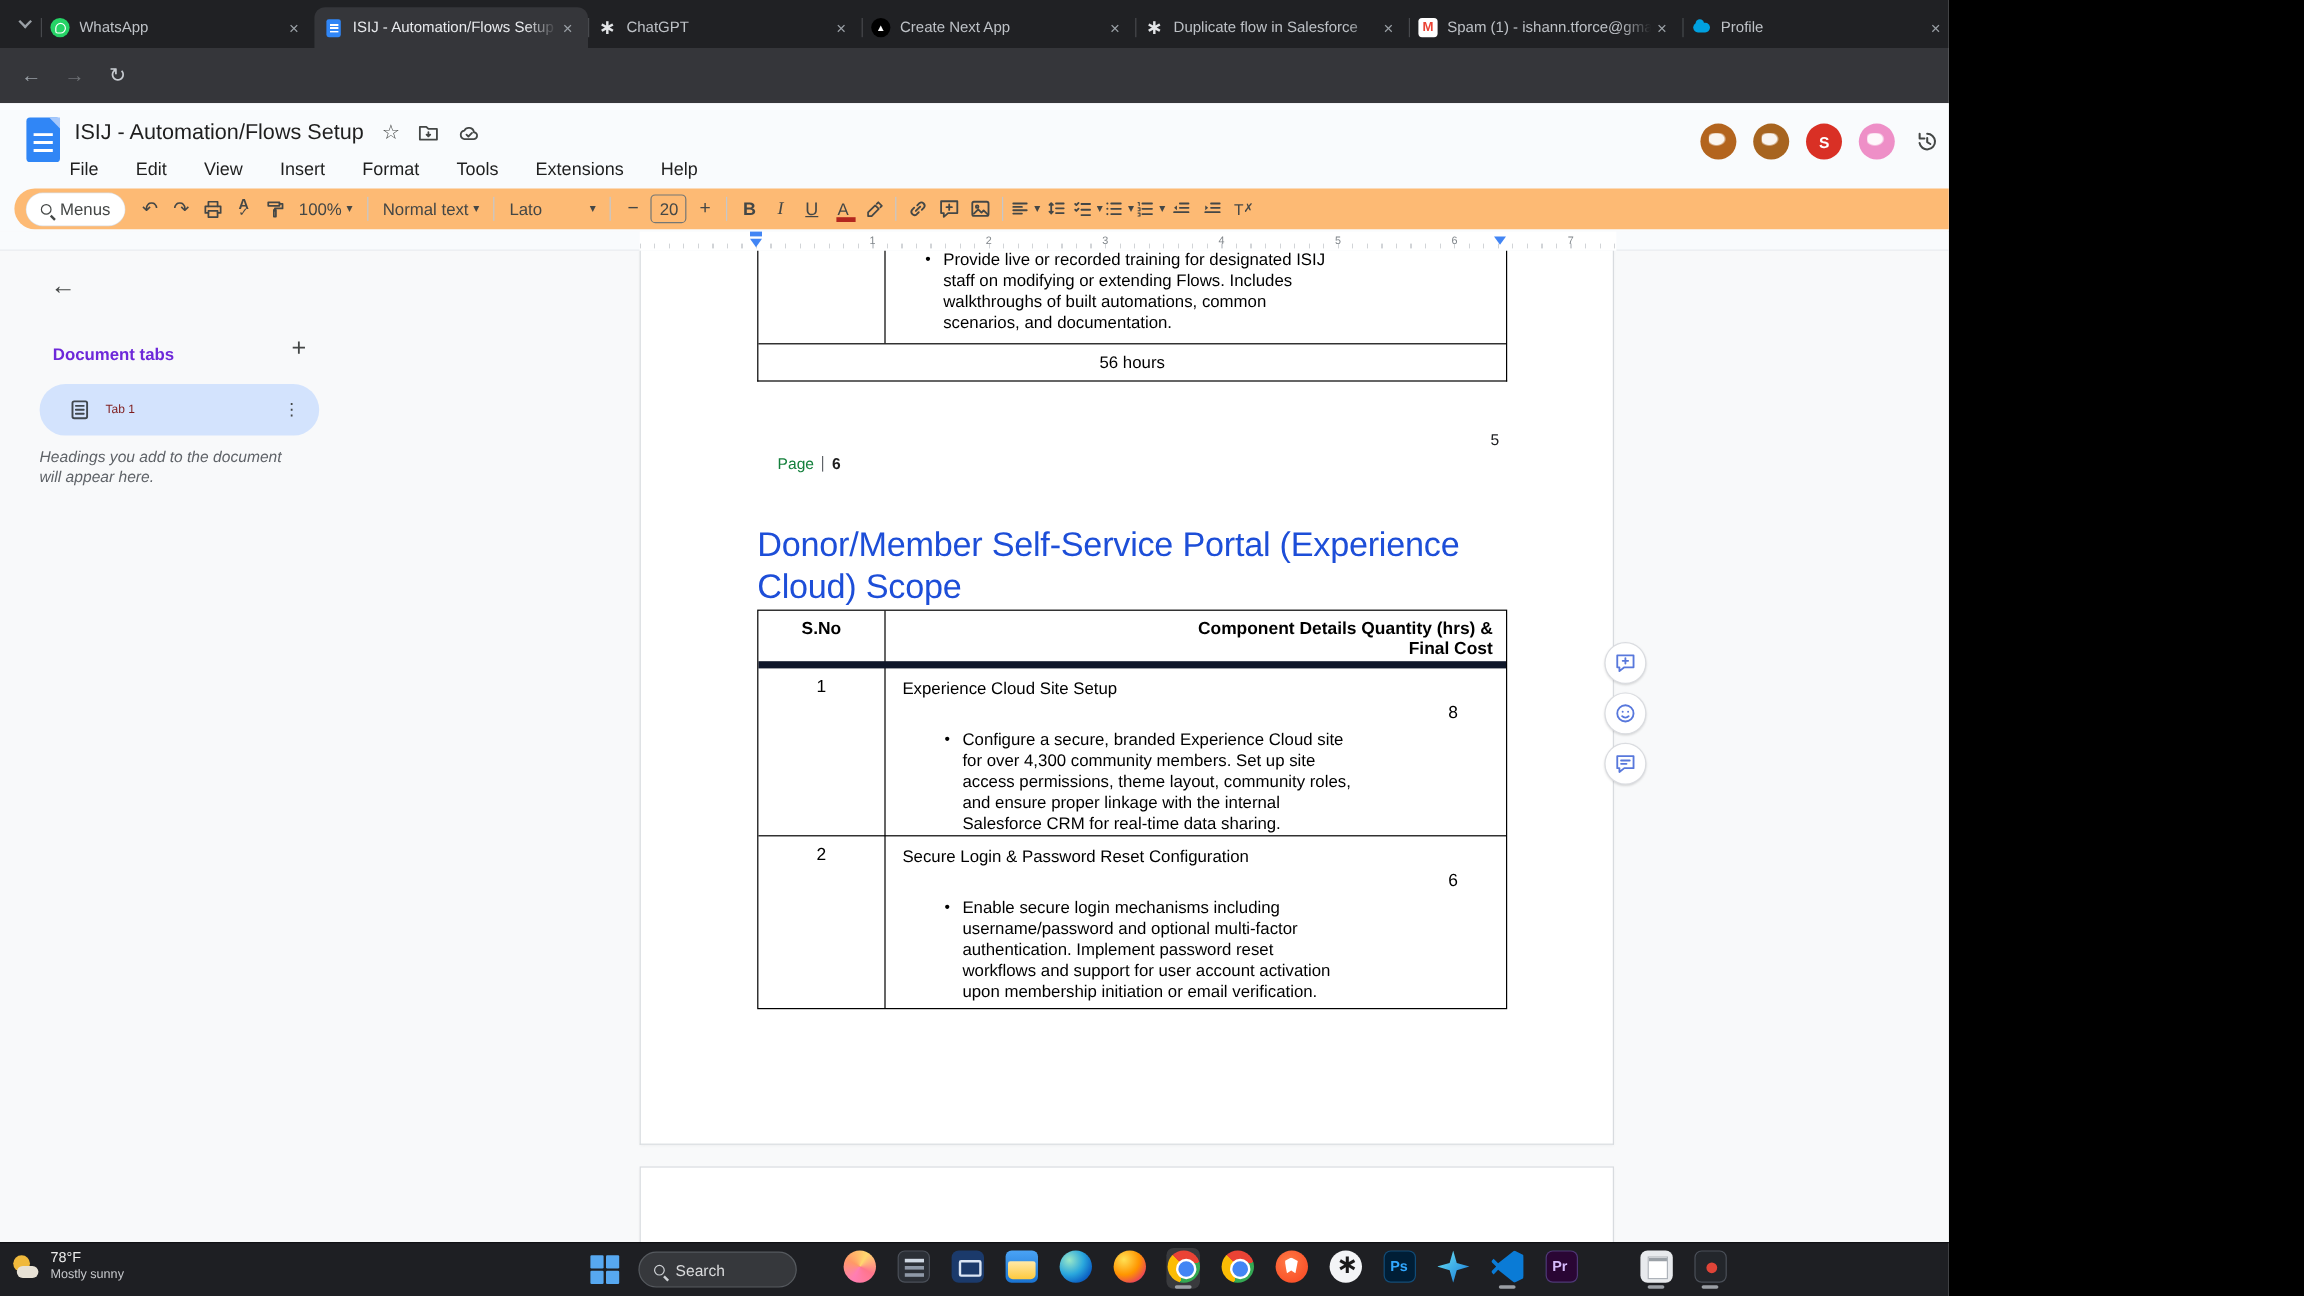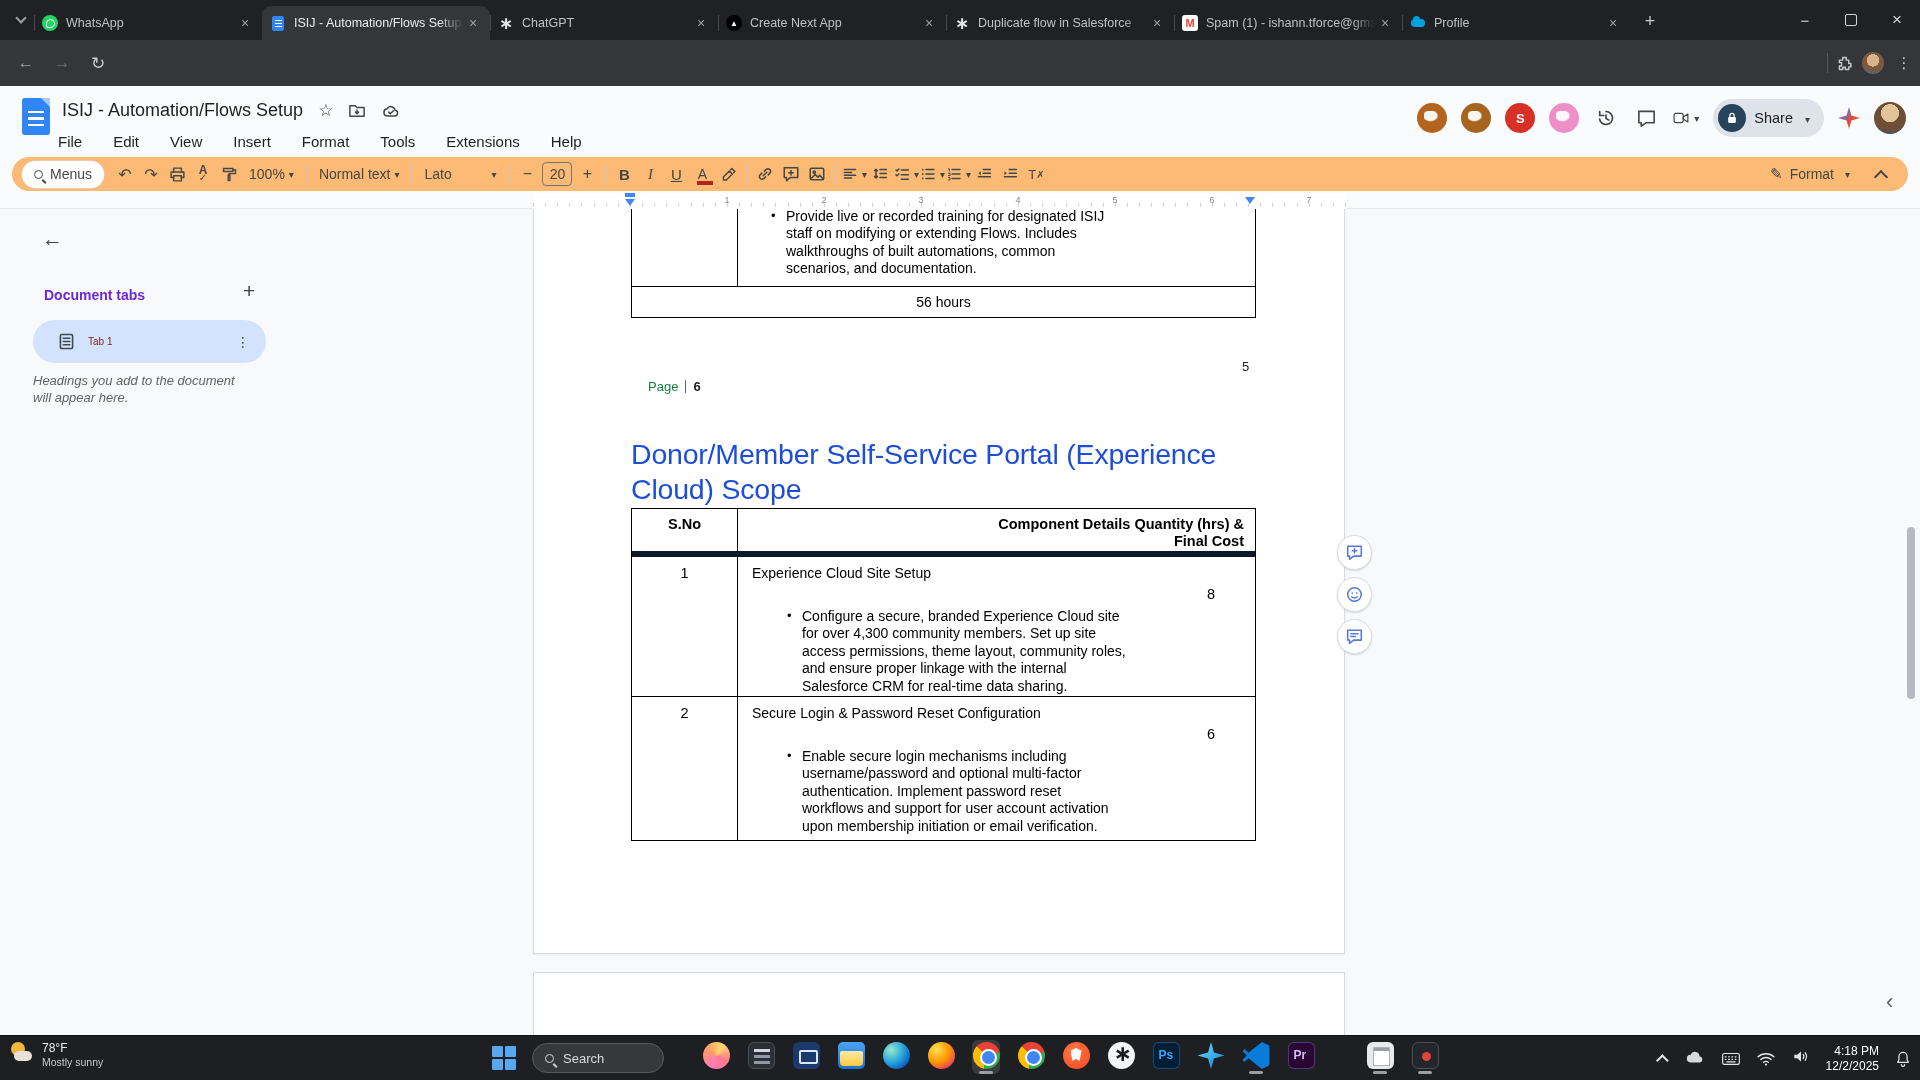--- a/index.html
+++ b/index.html
@@ -1,18 +1,18 @@
 <!DOCTYPE html>
 <html><head>
 <meta charset="utf-8">
 <style>
   *{margin:0;padding:0;box-sizing:border-box}
   html,body{width:1920px;height:1080px;overflow:hidden;background:#000}
   body{font-family:"Liberation Sans","DejaVu Sans",sans-serif}
-  #screen{position:relative;width:1920px;height:1080px;background:#f8f9fa;overflow:hidden}
+  #screen{position:relative;width:1624px;height:1080px;background:#f8f9fa;overflow:hidden}
   svg.i{fill:none;stroke:currentColor;stroke-width:1.7;stroke-linecap:round;stroke-linejoin:round;display:block}
 
   
   #tabstrip{position:absolute;left:0;top:0;width:1920px;height:40px;background:#202124;display:flex;align-items:flex-end}
   .tabsearch{width:26px;height:34px;margin:0 0 3px 8px;display:flex;align-items:center;justify-content:center;color:#9aa0a6}
   .chev-d{width:8px;height:8px;border-right:2px solid #9aa0a6;border-bottom:2px solid #9aa0a6;transform:rotate(45deg);margin-top:-4px}
   .tab{position:relative;width:228px;height:34px;display:flex;align-items:center;padding:0 8px;border-radius:9px 9px 0 0;color:#bdc1c6;flex:none}
   .tab.active{background:#35363a;color:#e8eaed}
   .tab:not(.active):not(:first-of-type)::before{content:"";position:absolute;left:0;top:9px;height:16px;width:1px;background:#47494d}
   .tab .ttl{font-size:12.5px;margin-left:8px;white-space:nowrap;overflow:hidden;flex:1;mask-image:linear-gradient(90deg,#000 85%,transparent)}
@@ -142,21 +142,21 @@
   .rhours{position:absolute;right:40px;top:29px;font-size:14.5px;color:#000}
   .rbullet{position:absolute;left:170px;top:51px}
 
   
   .mbtn{position:absolute;left:1337px;width:35px;height:35px;border-radius:50%;background:#fff;border:1px solid #dadce0;box-shadow:0 1px 2px rgba(0,0,0,.14);display:flex;align-items:center;justify-content:center;color:#5878dc}
   #scrollthumb{position:absolute;left:1907px;top:318px;width:8px;height:172px;background:#b6bac0;border-radius:4px}
   #panelchev{position:absolute;left:1886px;top:780px;font-size:22px;color:#5f6368}
 
   
   #taskbar{position:absolute;left:0;top:1035px;width:1920px;height:45px;background:#1e1f23;border-top:1px solid #101114}
-  #weather{position:absolute;left:10px;top:5px;display:flex;align-items:flex-start;gap:8px}
+  #weather{position:absolute;left:10px;top:5px;display:flex;align-items:flex-end;gap:8px}
   #wicon{width:24px;height:24px;position:relative}
   #wicon::before{content:"";position:absolute;left:1px;top:1px;width:14px;height:14px;border-radius:50%;background:#f0b93c}
   #wicon::after{content:"";position:absolute;left:4px;top:10px;width:18px;height:10px;border-radius:6px;background:#e8e2d6;box-shadow:-3px-2px 0 -1px #f2ecdf}
   #weather .wt{font-size:12px;color:#ececec;line-height:15px}
   #weather .wd{font-size:10.5px;color:#c6c8cc;line-height:13px}
   #startbtn{position:absolute;left:492px;top:10px;width:24px;height:24px;display:grid;grid-template-columns:11px 11px;grid-template-rows:11px 11px;gap:2px}
   #startbtn i{background:#57a8f0;border-radius:1px}
   #tb-search{position:absolute;left:532px;top:7px;width:132px;height:30px;background:#36383c;border:1px solid #565a5f;border-radius:16px;display:flex;align-items:center;gap:9px;padding:0 12px;color:#d9dadc;font-size:13px}
   .magw{width:9px;height:9px;border:1.8px solid #cfd2d6;border-radius:50%;position:relative;flex:none}
   .magw::after{content:"";position:absolute;left:8px;top:8px;width:5px;height:1.8px;background:#cfd2d6;transform:rotate(45deg);transform-origin:0 0}

